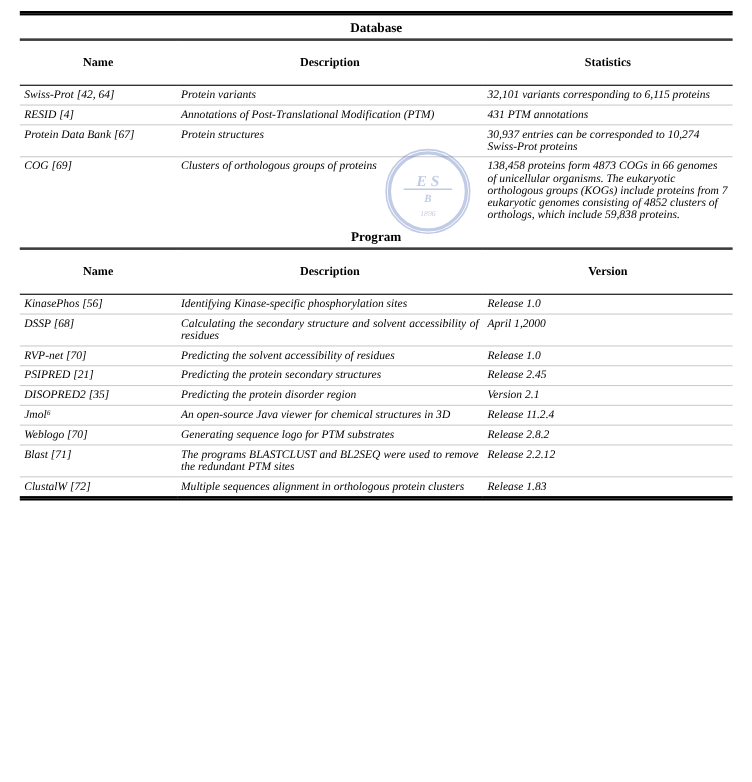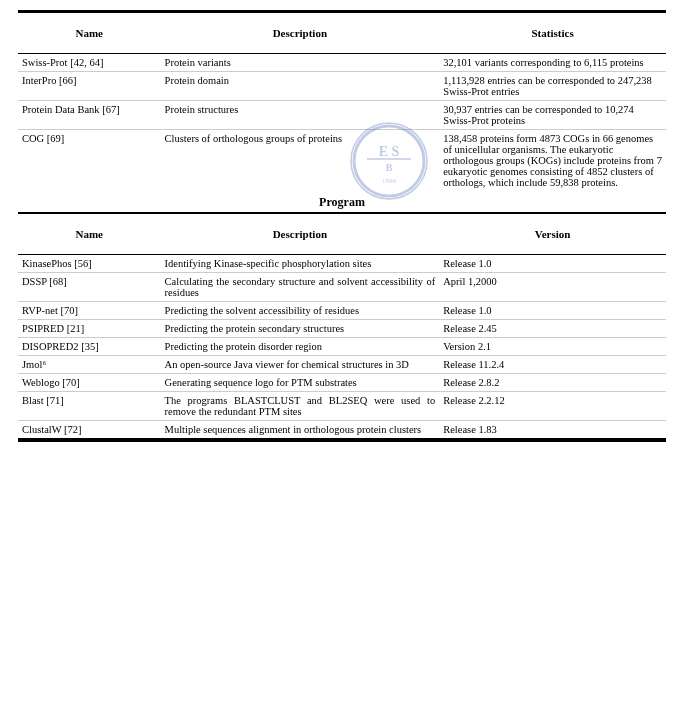--- a/index.html
+++ b/index.html
@@ -32,20 +32,21 @@
       font-size: 11px;
       text-align: center;
       padding: 14px 4px;
       border-bottom: 1px solid #000;
       border-top: 1px solid #000;
     }
     td {
       font-size: 10.5px;
       padding: 3px 4px;
       vertical-align: top;
+      font-style: italic;
     }
     tr.row-border-bottom td {
       border-bottom: 1px solid #ccc;
     }
     .col-name { width: 22%; }
     .col-desc { width: 43%; }
     .col-stats { width: 35%; }
     .program-header {
       text-align: center;
       font-weight: bold;
@@ -63,43 +64,44 @@
     .last-row td {
       border-bottom: 2px solid #000;
     }
   </style>
 </head>
 <body>
 
 <div class="page">
 
   <div class="db-table-wrap">
+    <div class="section-header">Database</div>
     <table>
       <colgroup>
         <col class="col-name">
         <col class="col-desc">
         <col class="col-stats">
       </colgroup>
       <thead>
         <tr>
           <th>Name</th>
           <th>Description</th>
           <th>Statistics</th>
         </tr>
       </thead>
       <tbody id="db-tbody">
       <tr class="row-border-bottom">
             <td>Swiss-Prot [42, 64]</td>
             <td style="text-align: justify;">Protein variants</td>
             <td>32,101 variants corresponding to 6,115 proteins</td>
           </tr>
           <tr class="row-border-bottom">
-            <td>InterPro [66]</td>
-            <td style="text-align: justify;">Protein domain</td>
-            <td>1,113,928 entries can be corresponded to 247,238 Swiss-Prot entries</td>
+            <td>RESID [4]</td>
+            <td style="text-align: justify;">Annotations of Post-Translational Modification (PTM)</td>
+            <td>431 PTM annotations</td>
           </tr>
           <tr class="row-border-bottom">
             <td>Protein Data Bank [67]</td>
             <td style="text-align: justify; margin-top: 35px;">Protein structures</td>
             <td>30,937 entries can be corresponded to 10,274 Swiss-Prot proteins</td>
           </tr>
           <tr>
             <td>COG [69]</td>
             <td style="text-align: justify; position: relative;">Clusters of orthologous groups of proteins<div style="position: absolute; top: 50%; right: 10px; transform: translateY(-50%); width: 80px; height: 80px; opacity: 0.3; pointer-events: none;"><svg viewBox="0 0 80 80" width="80" height="80">
                   <circle cx="40" cy="40" r="38" fill="none" stroke="#3355aa" stroke-width="1.5"></circle>

